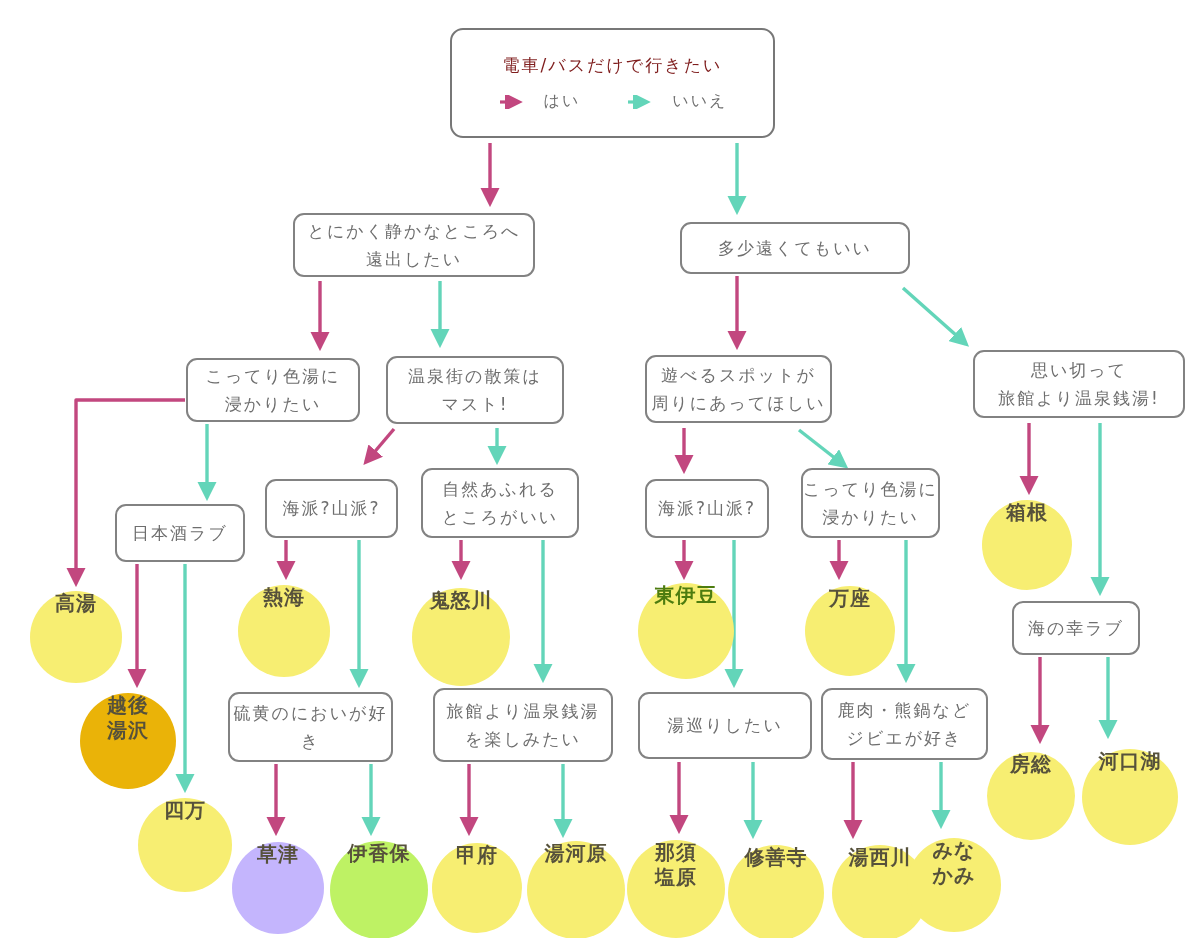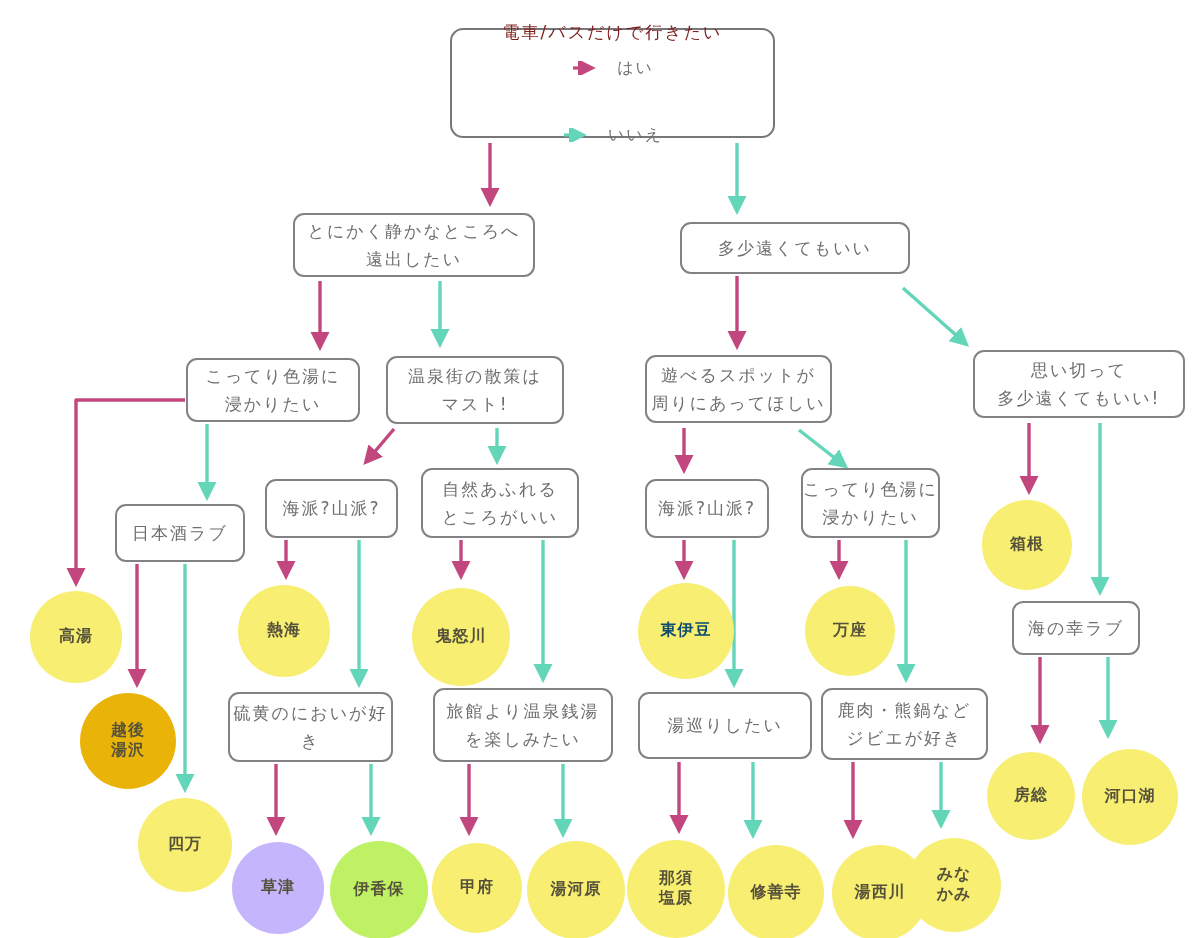--- a/index.html
+++ b/index.html
@@ -10,32 +10,32 @@
   #edge-layer{position:absolute;left:0;top:0;width:1200px;height:938px;pointer-events:none;}
   .box{
     position:absolute;box-sizing:border-box;background:#ffffff;
     border:2px solid #828282;border-radius:11px;
     display:flex;flex-direction:column;align-items:center;justify-content:center;
     color:#6e6e6e;font-size:17px;letter-spacing:2px;line-height:1.65;text-align:center;
     z-index:2;
   }
   .circle{
     position:absolute;box-sizing:border-box;border-radius:50%;
-    display:flex;flex-direction:column;align-items:center;justify-content:center;
-    color:#56513b;font-weight:bold;font-size:16px;letter-spacing:1px;line-height:1.25;
-    text-align:center;z-index:2;font-family:Liberation Mono, monospace;
+    display:flex;flex-direction:column;align-items:center;
+    color:#56513b;font-weight:bold;font-size:20px;letter-spacing:1px;line-height:1.25;
+    text-align:center;z-index:2;
   }
   .root-box{
     position:absolute;left:450px;top:28px;width:325px;height:110px;box-sizing:border-box;
     background:#ffffff;border:2px solid #777777;border-radius:13px;
     display:flex;flex-direction:column;align-items:center;justify-content:center;gap:14px;
     z-index:2;
   }
   .root-title{color:#7f1d1d;font-size:17px;letter-spacing:2px;}
-  .legend-row{display:flex;align-items:center;gap:46px;flex-direction:column;}
+  .legend-row{display:flex;align-items:center;gap:46px;}
   .legend-item{display:flex;align-items:center;gap:10px;color:#6e6e6e;font-size:16px;letter-spacing:2px;}
   .legend-item svg{display:block;}
 </style>
 </head>
 <body>
 
 <div id="canvas">
 
   <svg id="edge-layer">
       <defs>
@@ -115,21 +115,21 @@
       <div class="box" style="left: 386px; top: 356px; width: 178px; height: 68px; border-color: rgb(130, 130, 130); color: rgb(110, 110, 110);">
         <span>温泉街の散策は</span>
         <span>マスト!</span>
       </div>
       <div class="box" style="left: 645px; top: 355px; width: 187px; height: 68px; border-color: rgb(130, 130, 130); color: rgb(110, 110, 110);">
         <span>遊べるスポットが</span>
         <span>周りにあってほしい</span>
       </div>
       <div class="box" style="left: 973px; top: 350px; width: 212px; height: 68px; border-color: rgb(130, 130, 130); color: rgb(110, 110, 110);">
         <span>思い切って</span>
-        <span>多少遠くてもいい!</span>
+        <span>旅館より温泉銭湯!</span>
       </div>
       <div class="box" style="left: 115px; top: 504px; width: 130px; height: 58px; border-color: rgb(130, 130, 130); color: rgb(110, 110, 110);">
         <span>日本酒ラブ</span>
       </div>
       <div class="box" style="left: 265px; top: 479px; width: 133px; height: 59px; border-color: rgb(130, 130, 130); color: rgb(110, 110, 110);">
         <span>海派?山派?</span>
       </div>
       <div class="box" style="left: 421px; top: 468px; width: 158px; height: 70px; border-color: rgb(130, 130, 130); color: rgb(110, 110, 110);">
         <span>自然あふれる</span>
         <span>ところがいい</span>
@@ -167,21 +167,21 @@
       </div>
       <div class="circle" style="left: 138px; top: 798px; width: 94px; height: 94px; background: rgb(247, 238, 114); color: rgb(86, 81, 59);">
         <span>四万</span>
       </div>
       <div class="circle" style="left: 238px; top: 585px; width: 92px; height: 92px; background: rgb(247, 238, 114); color: rgb(86, 81, 59);">
         <span>熱海</span>
       </div>
       <div class="circle" style="left: 412px; top: 588px; width: 98px; height: 98px; background: rgb(247, 238, 114); color: rgb(86, 81, 59);">
         <span>鬼怒川</span>
       </div>
-      <div class="circle" style="left: 638px; top: 583px; width: 96px; height: 96px; background: rgb(247, 238, 114); color: #0c4a6e;">
+      <div class="circle" style="left: 638px; top: 583px; width: 96px; height: 96px; background: rgb(247, 238, 114); color: #4d7c0f;">
         <span>東伊豆</span>
       </div>
       <div class="circle" style="left: 805px; top: 586px; width: 90px; height: 90px; background: rgb(247, 238, 114); color: rgb(86, 81, 59);">
         <span>万座</span>
       </div>
       <div class="circle" style="left: 982px; top: 500px; width: 90px; height: 90px; background: rgb(247, 238, 114); color: rgb(86, 81, 59);">
         <span>箱根</span>
       </div>
       <div class="circle" style="left: 232px; top: 842px; width: 92px; height: 92px; background: #c4b5fd; color: rgb(86, 81, 59);">
         <span>草津</span>

